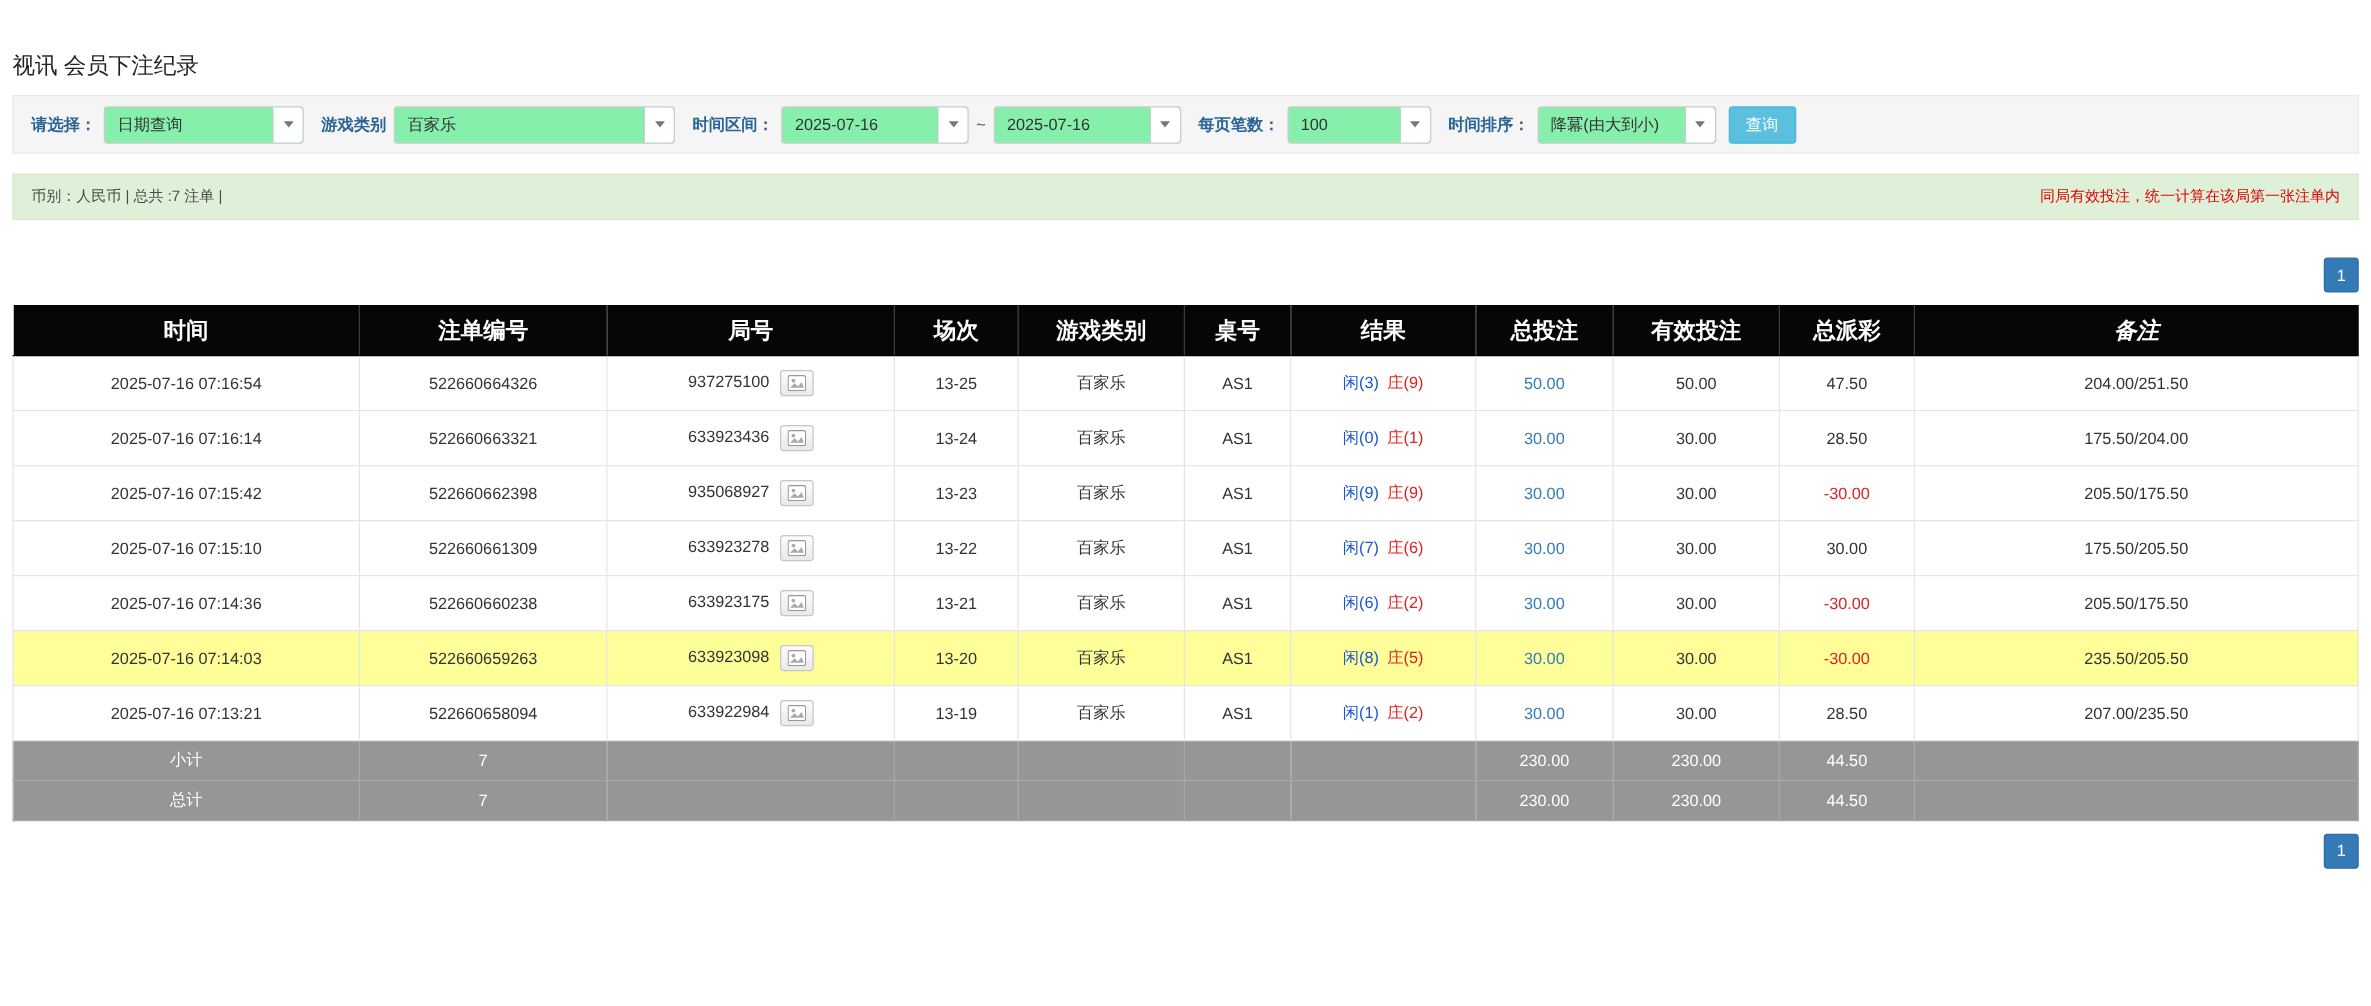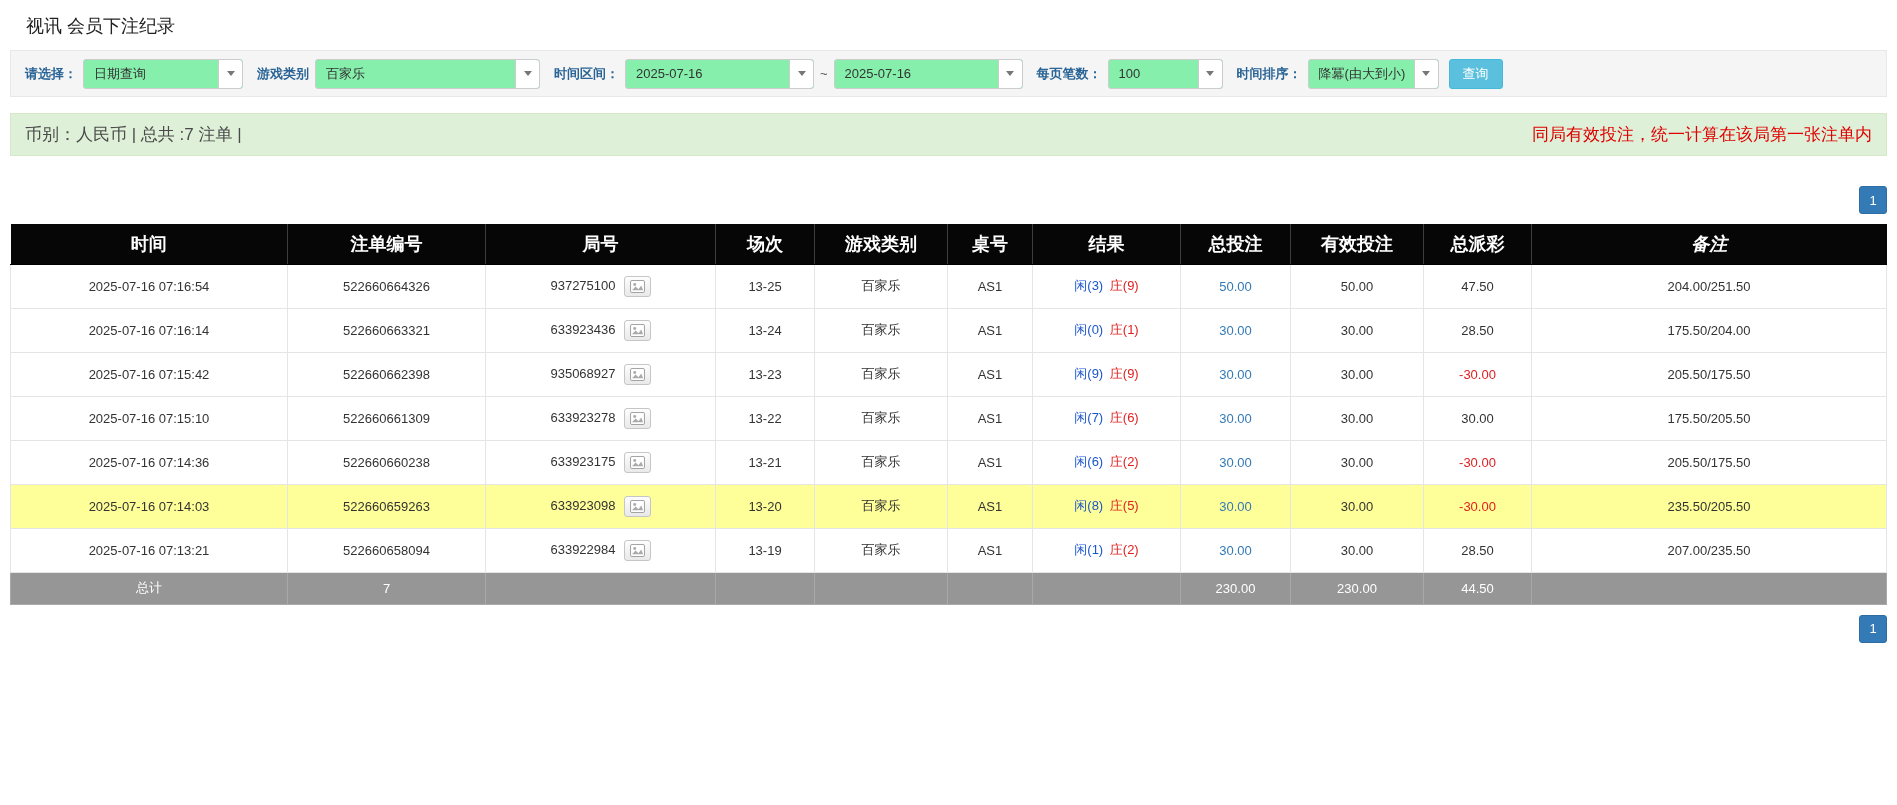--- a/index.html
+++ b/index.html
@@ -8,21 +8,22 @@
     font-family: "Liberation Sans", "DejaVu Sans", sans-serif;
     font-size: 13px;
     color: #333;
     width: 1897px;
     min-height: 805px;
   }
   .page-title {
     font-size: 18px;
     font-weight: 500;
     color: #222;
-    padding: 14px 10px 10px 26px;
+    padding: 14px 10px 10px 10px;
+    margin-top: 26px;
   }
   
   .filter-bar {
     margin: 2px 10px 0 10px;
     background: #f5f5f5;
     border: 1px solid #e8e8e8;
     padding: 20px 10px;
     display: flex;
     align-items: center;
     height: 47px;
@@ -63,44 +64,44 @@
     justify-content: center;
   }
   .caret {
     width: 0; height: 0;
     border-left: 4px solid transparent;
     border-right: 4px solid transparent;
     border-top: 5px solid #777;
   }
   .w160 { width: 160px; }
   .w225 { width: 225px; }
-  .w165 { width: 189px; gap: 23px; }
+  .w165 { width: 150px; gap: 23px; }
   .w115 { width: 115px; }
-  .w155 { width: 131px; }
+  .w155 { width: 143px; }
   .search-btn {
     margin-left: 10px;
     height: 30px;
     padding: 0 13px;
     background: var(--search-button, #5bc0de);
     border: 1px solid #46b8da;
     border-radius: 3px;
     color: #fff;
     font-size: 13px;
     cursor: pointer;
   }
   
   .summary-bar {
     margin: 16px 10px 0 10px;
     background: var(--summary-green-bg, #dff0d8);
     border: 1px solid #d6e9c6;
     padding: 9px 14px;
     display: flex;
     justify-content: space-between;
     align-items: center;
-    font-size: 17px;
+    font-size: 12px;
   }
   .summary-left { color: #4a4a4a; }
   .summary-right { color: #e00000; }
   
   .pagination-row {
     display: flex;
     justify-content: flex-end;
     margin: 30px 10px 10px 10px;
   }
   .pagination-row.bottom { margin: 10px 10px 20px 10px; }
@@ -390,32 +391,45 @@
             <td>AS1</td>
             <td><span class="player">闲(1)</span> <span class="banker">庄(2)</span></td>
             <td><span class="bet-link">30.00</span></td>
             <td>30.00</td>
             <td>28.50</td>
             <td>207.00/235.50</td>
           </tr>
         </tbody>
       <tfoot>
           <tr>
-            <td>总计</td>
+            <td>小计</td>
             <td>7</td>
             <td></td>
             <td></td>
             <td></td>
             <td></td>
             <td></td>
             <td>230.00</td>
             <td>230.00</td>
             <td>44.50</td>
             <td></td>
           </tr>
+          <tr>
+            <td>总计</td>
+            <td>7</td>
+            <td></td>
+            <td></td>
+            <td></td>
+            <td></td>
+            <td></td>
+            <td>230.00</td>
+            <td>230.00</td>
+            <td>44.50</td>
+            <td></td>
+          </tr>
         </tfoot>
     </table>
   </div>
 
   <div class="pagination-row bottom">
     <span class="page-btn">1</span>
   </div>
 
 </div>
 

